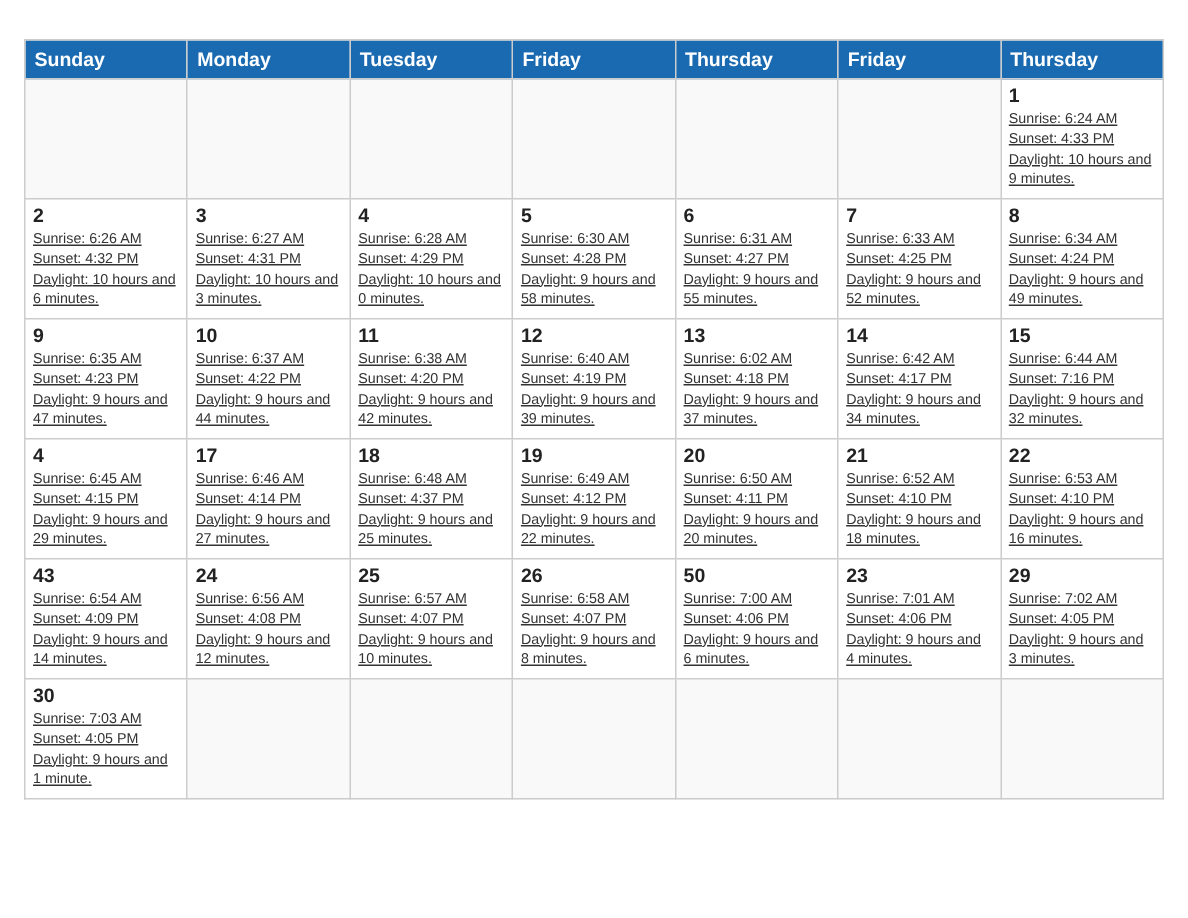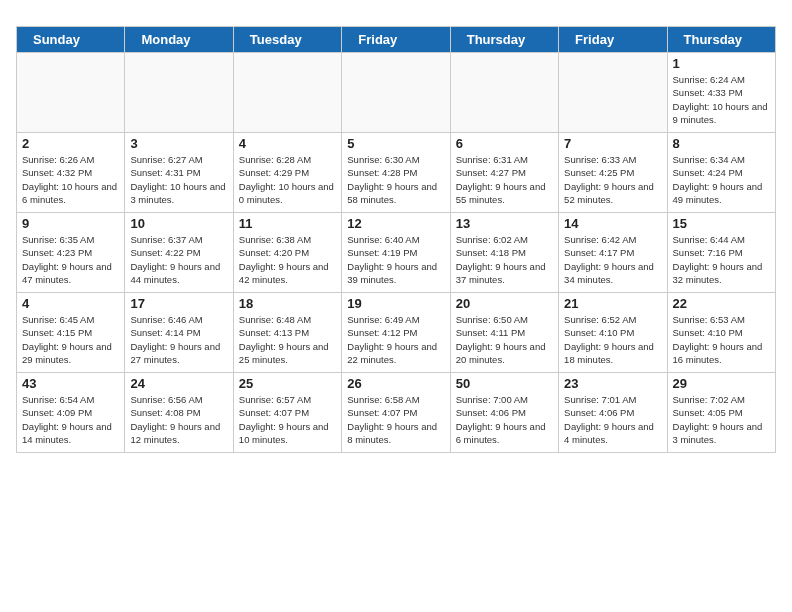--- a/index.html
+++ b/index.html
@@ -30,21 +30,21 @@
     }
     .calendar-table {
       width: 100%;
       border-collapse: collapse;
     }
     .calendar-table th {
       background: #1a6ab1;
       color: #fff;
       font-size: 13px;
       font-weight: bold;
-      padding: 5px 16px;
+      padding: 5px 6px;
       text-align: left;
       border: 1px solid #ccc;
     }
     .calendar-table td {
       border: 1px solid #ccc;
       vertical-align: top;
       padding: 3px 5px;
       width: calc(100% / 7);
       min-height: 70px;
       height: 80px;
@@ -55,20 +55,21 @@
       font-size: 13px;
       font-weight: bold;
       color: #222;
       display: block;
       margin-bottom: 2px;
     }
     .day-info {
       font-size: 9.5px;
       color: #333;
       line-height: 1.4;
+      text-decoration: underline;
     }
     .empty-cell {
       background: #f9f9f9;
     }
     .logo-wrapper {
       display: flex;
       flex-direction: column;
       align-items: flex-start;
     }
     .logo-name-row {
@@ -251,21 +252,21 @@
         <td>
           <span class="day-number">17</span>
           <div class="day-info">Sunrise: 6:46 AM
 Sunset: 4:14 PM
 Daylight: 9 hours
 and 27 minutes.</div>
         </td>
         <td>
           <span class="day-number">18</span>
           <div class="day-info">Sunrise: 6:48 AM
-Sunset: 4:13 PM
+Sunset: 4:37 PM
 Daylight: 9 hours
 and 25 minutes.</div>
         </td>
         <td>
           <span class="day-number">19</span>
           <div class="day-info">Sunrise: 6:49 AM
 Sunset: 4:12 PM
 Daylight: 9 hours
 and 22 minutes.</div>
         </td>
@@ -334,15 +335,30 @@
 Daylight: 9 hours
 and 4 minutes.</div>
         </td>
         <td>
           <span class="day-number">29</span>
           <div class="day-info">Sunrise: 7:02 AM
 Sunset: 4:05 PM
 Daylight: 9 hours
 and 3 minutes.</div>
         </td>
+      </tr>
+      <tr>
+        <td>
+          <span class="day-number">30</span>
+          <div class="day-info">Sunrise: 7:03 AM
+Sunset: 4:05 PM
+Daylight: 9 hours
+and 1 minute.</div>
+        </td>
+        <td class="empty-cell"></td>
+        <td class="empty-cell"></td>
+        <td class="empty-cell"></td>
+        <td class="empty-cell"></td>
+        <td class="empty-cell"></td>
+        <td class="empty-cell"></td>
       </tr>
     </tbody>
 </table>
 
 </body></html>

